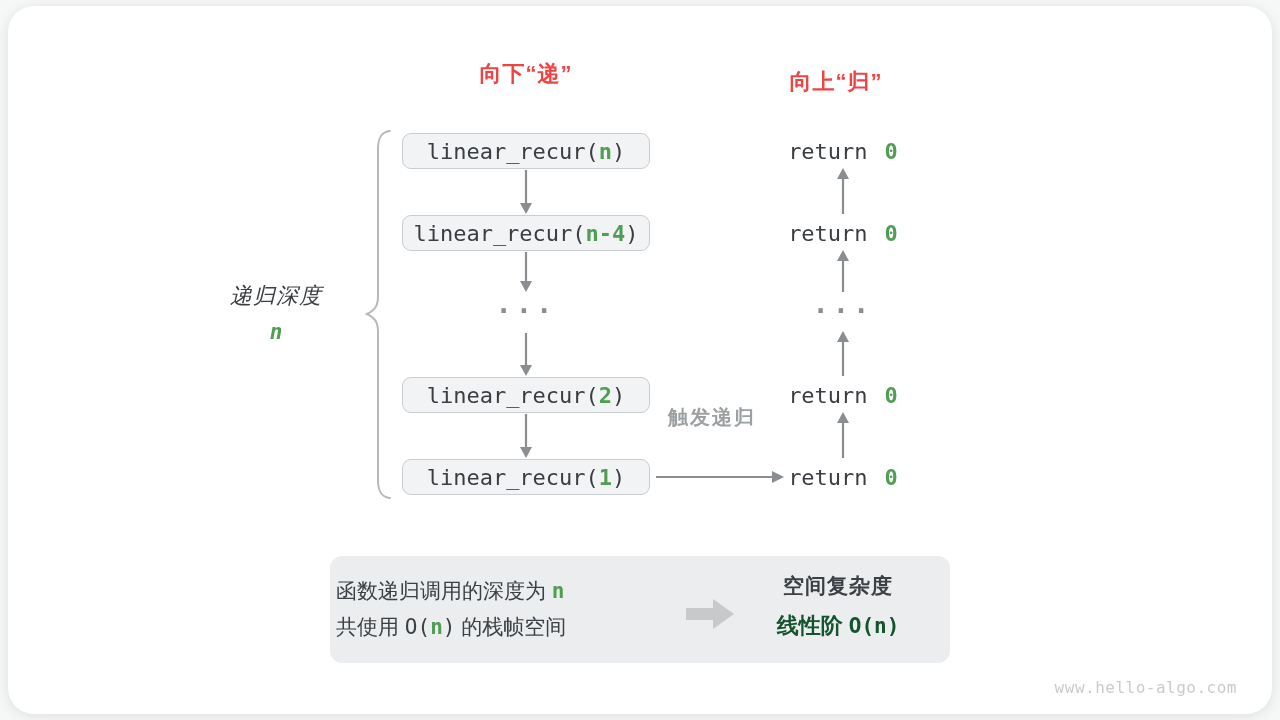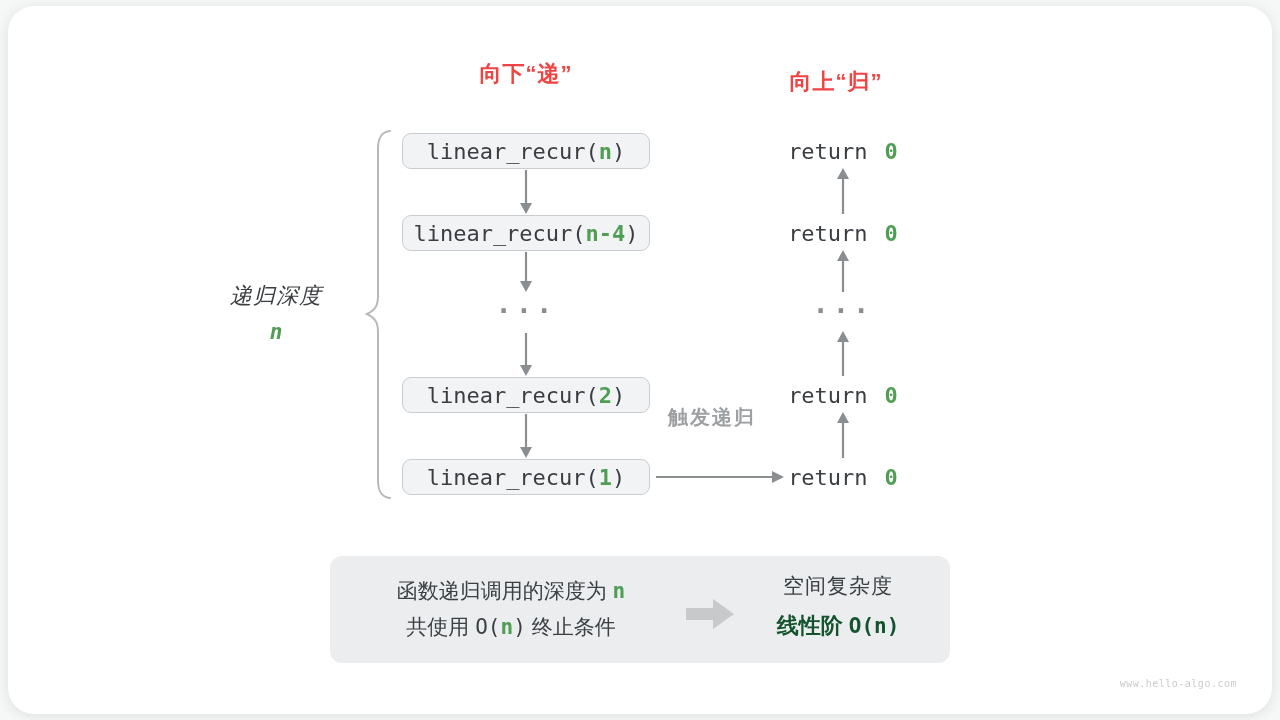--- a/index.html
+++ b/index.html
@@ -51,35 +51,35 @@
 
   .trigger {
     position:absolute; left:630px; top:404px; width:164px; text-align:center;
     font-size:20px; font-weight:bold; color:#9da0a2; line-height:26px; letter-spacing:2px;
   }
 
   .summary {
     position:absolute; left:330px; top:556px; width:620px; height:107px;
     background:#ebedef; border-radius:12px;
   }
-  .sum-left { position:absolute; left:336px; top:577px; width:350px; text-align:center;
+  .sum-left { position:absolute; left:336px; top:577px; width:350px; 
     font-size:21px; color:#3c4043; }
   .sum-line { line-height:28px; white-space:pre; }
   .sum-line + .sum-line { margin-top:8px; }
   .sum-line .code { font-size:21px; }
   .sum-right { position:absolute; left:740px; top:572px; width:196px; text-align:center; }
-  .sum-title { font-size:21px; font-weight:normal; color:#3b4045; line-height:28px; letter-spacing:1px; }
+  .sum-title { font-size:21px; font-weight:bold; color:#3b4045; line-height:28px; letter-spacing:1px; }
   .sum-result { margin-top:11px; font-size:22px; font-weight:bold; color:#14532d;
     line-height:30px; white-space:pre; }
   .sum-result .code { font-size:21px; font-weight:bold; }
 
   .watermark {
     position:absolute; right:43px; top:678px; width:300px; text-align:right;
     font-family:"DejaVu Sans Mono","Liberation Mono",monospace;
-    font-size:10px; color:#c9cbcd; letter-spacing:0.5px;
+    font-size:16px; color:#c9cbcd; letter-spacing:0.5px;
   }
 </style>
 </head>
 <body>
 
 <div id="stage">
   <div class="card"></div>
 
   <div class="col-header" id="hdr-left">向下“递”</div>
   <div class="col-header" id="hdr-right">向上“归”</div>
@@ -160,21 +160,21 @@
     <div>触发递归</div>
   </div>
   <svg class="arr" style="left:656px; top:470px" width="128" height="14">
     <line x1="0" y1="7" x2="118" y2="7" stroke="#8b8e91" stroke-width="2.2"></line>
       <polygon points="116,1 116,13 128,7" fill="#8b8e91"></polygon>
   </svg>
 
   <div class="summary"></div>
   <div class="sum-left">
     <div class="sum-line"><span class="dark">函数递归调用的深度为 </span><span class="code green">n</span></div>
-    <div class="sum-line"><span class="dark">共使用 </span><span class="code dark">O(</span><span class="code green">n</span><span class="code dark">)</span><span class="dark"> 终止条件</span></div>
+    <div class="sum-line"><span class="dark">共使用 </span><span class="code dark">O(</span><span class="code green">n</span><span class="code dark">)</span><span class="dark"> 的栈帧空间</span></div>
   </div>
   <svg class="arr" style="left:686px; top:599px" width="48" height="30">
     <polygon points="0,9 27,9 27,0 48,15 27,30 27,21 0,21" fill="#c7c9cb"></polygon>
   </svg>
   <div class="sum-right">
     <div class="sum-title">空间复杂度</div>
     <div class="sum-result"><span>线性阶 </span><span class="code">O(n)</span></div>
   </div>
 
   <div class="watermark">www.hello-algo.com</div>

